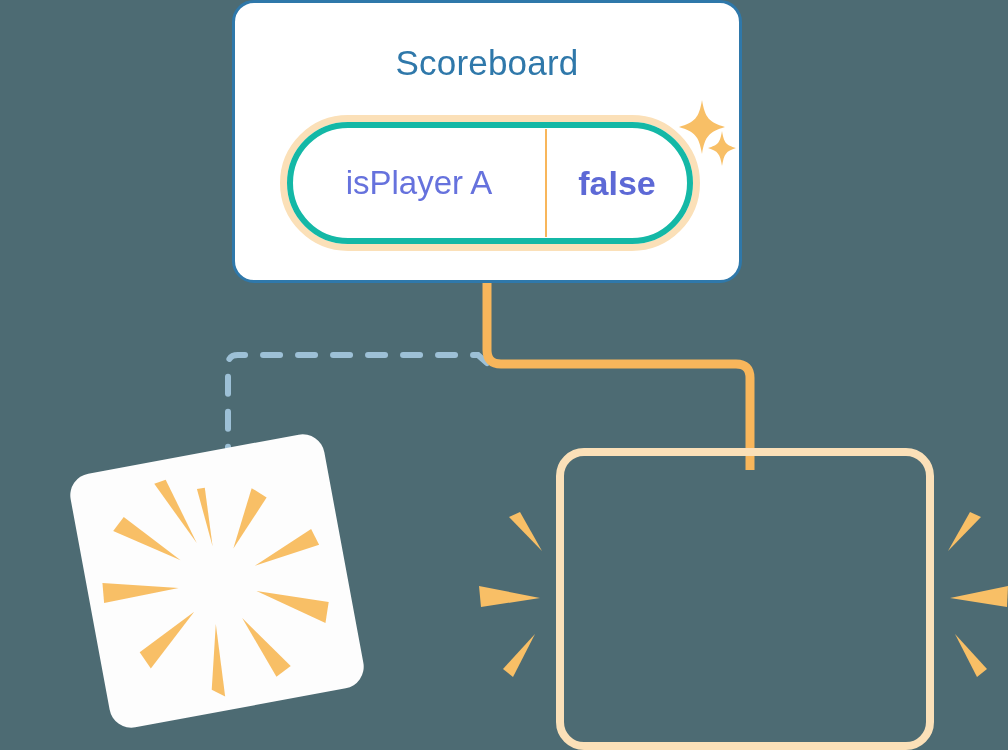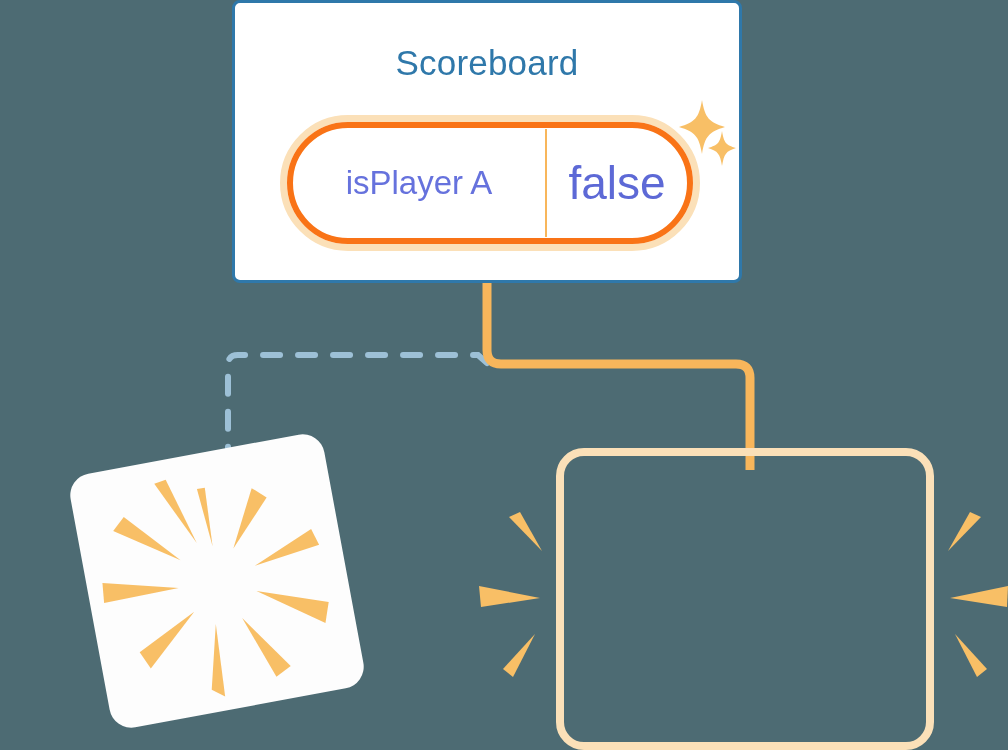--- a/index.html
+++ b/index.html
@@ -35,21 +35,21 @@
 
   
   #scoreboard-card {
     position: absolute;
     left: 232px;
     top: 0px;
     width: 510px;
     height: 283px;
     background: #ffffff;
     border: 3px solid #2f78aa;
-    border-radius: 8px;
+    border-radius: 22px;
     box-sizing: border-box;
     z-index: 3;
   }
   #scoreboard-title {
     position: absolute;
     left: 0;
     top: 40px;
     width: 100%;
     text-align: center;
     font-size: 35px;
@@ -75,21 +75,21 @@
     border: 7px solid #fbe0b8;
     border-radius: 68px;
     background: transparent;
   }
   #scoreboard-pill {
     position: absolute;
     left: 7px; top: 7px;
     width: 406px;
     height: 122px;
     box-sizing: border-box;
-    border: 6px solid #f97316;
+    border: 6px solid #14b8a6;
     border-radius: 61px;
     background: #ffffff;
     display: flex;
     align-items: stretch;
   }
   #scoreboard-pill-key {
     flex: 0 0 252px;
     display: flex;
     align-items: center;
     justify-content: center;
@@ -100,22 +100,22 @@
   #scoreboard-pill-divider {
     width: 2px;
     background: #f8b65b;
     margin: 1px 0;
   }
   #scoreboard-pill-value {
     flex: 1 1 auto;
     display: flex;
     align-items: center;
     justify-content: center;
-    font-size: 46px;
-    font-weight: normal;
+    font-size: 34px;
+    font-weight: bold;
     color: #5d69d6;
     white-space: nowrap;
   }
 
   
   #blank-card {
     position: absolute;
     left: 88px;
     top: 452px;
     width: 258px;

